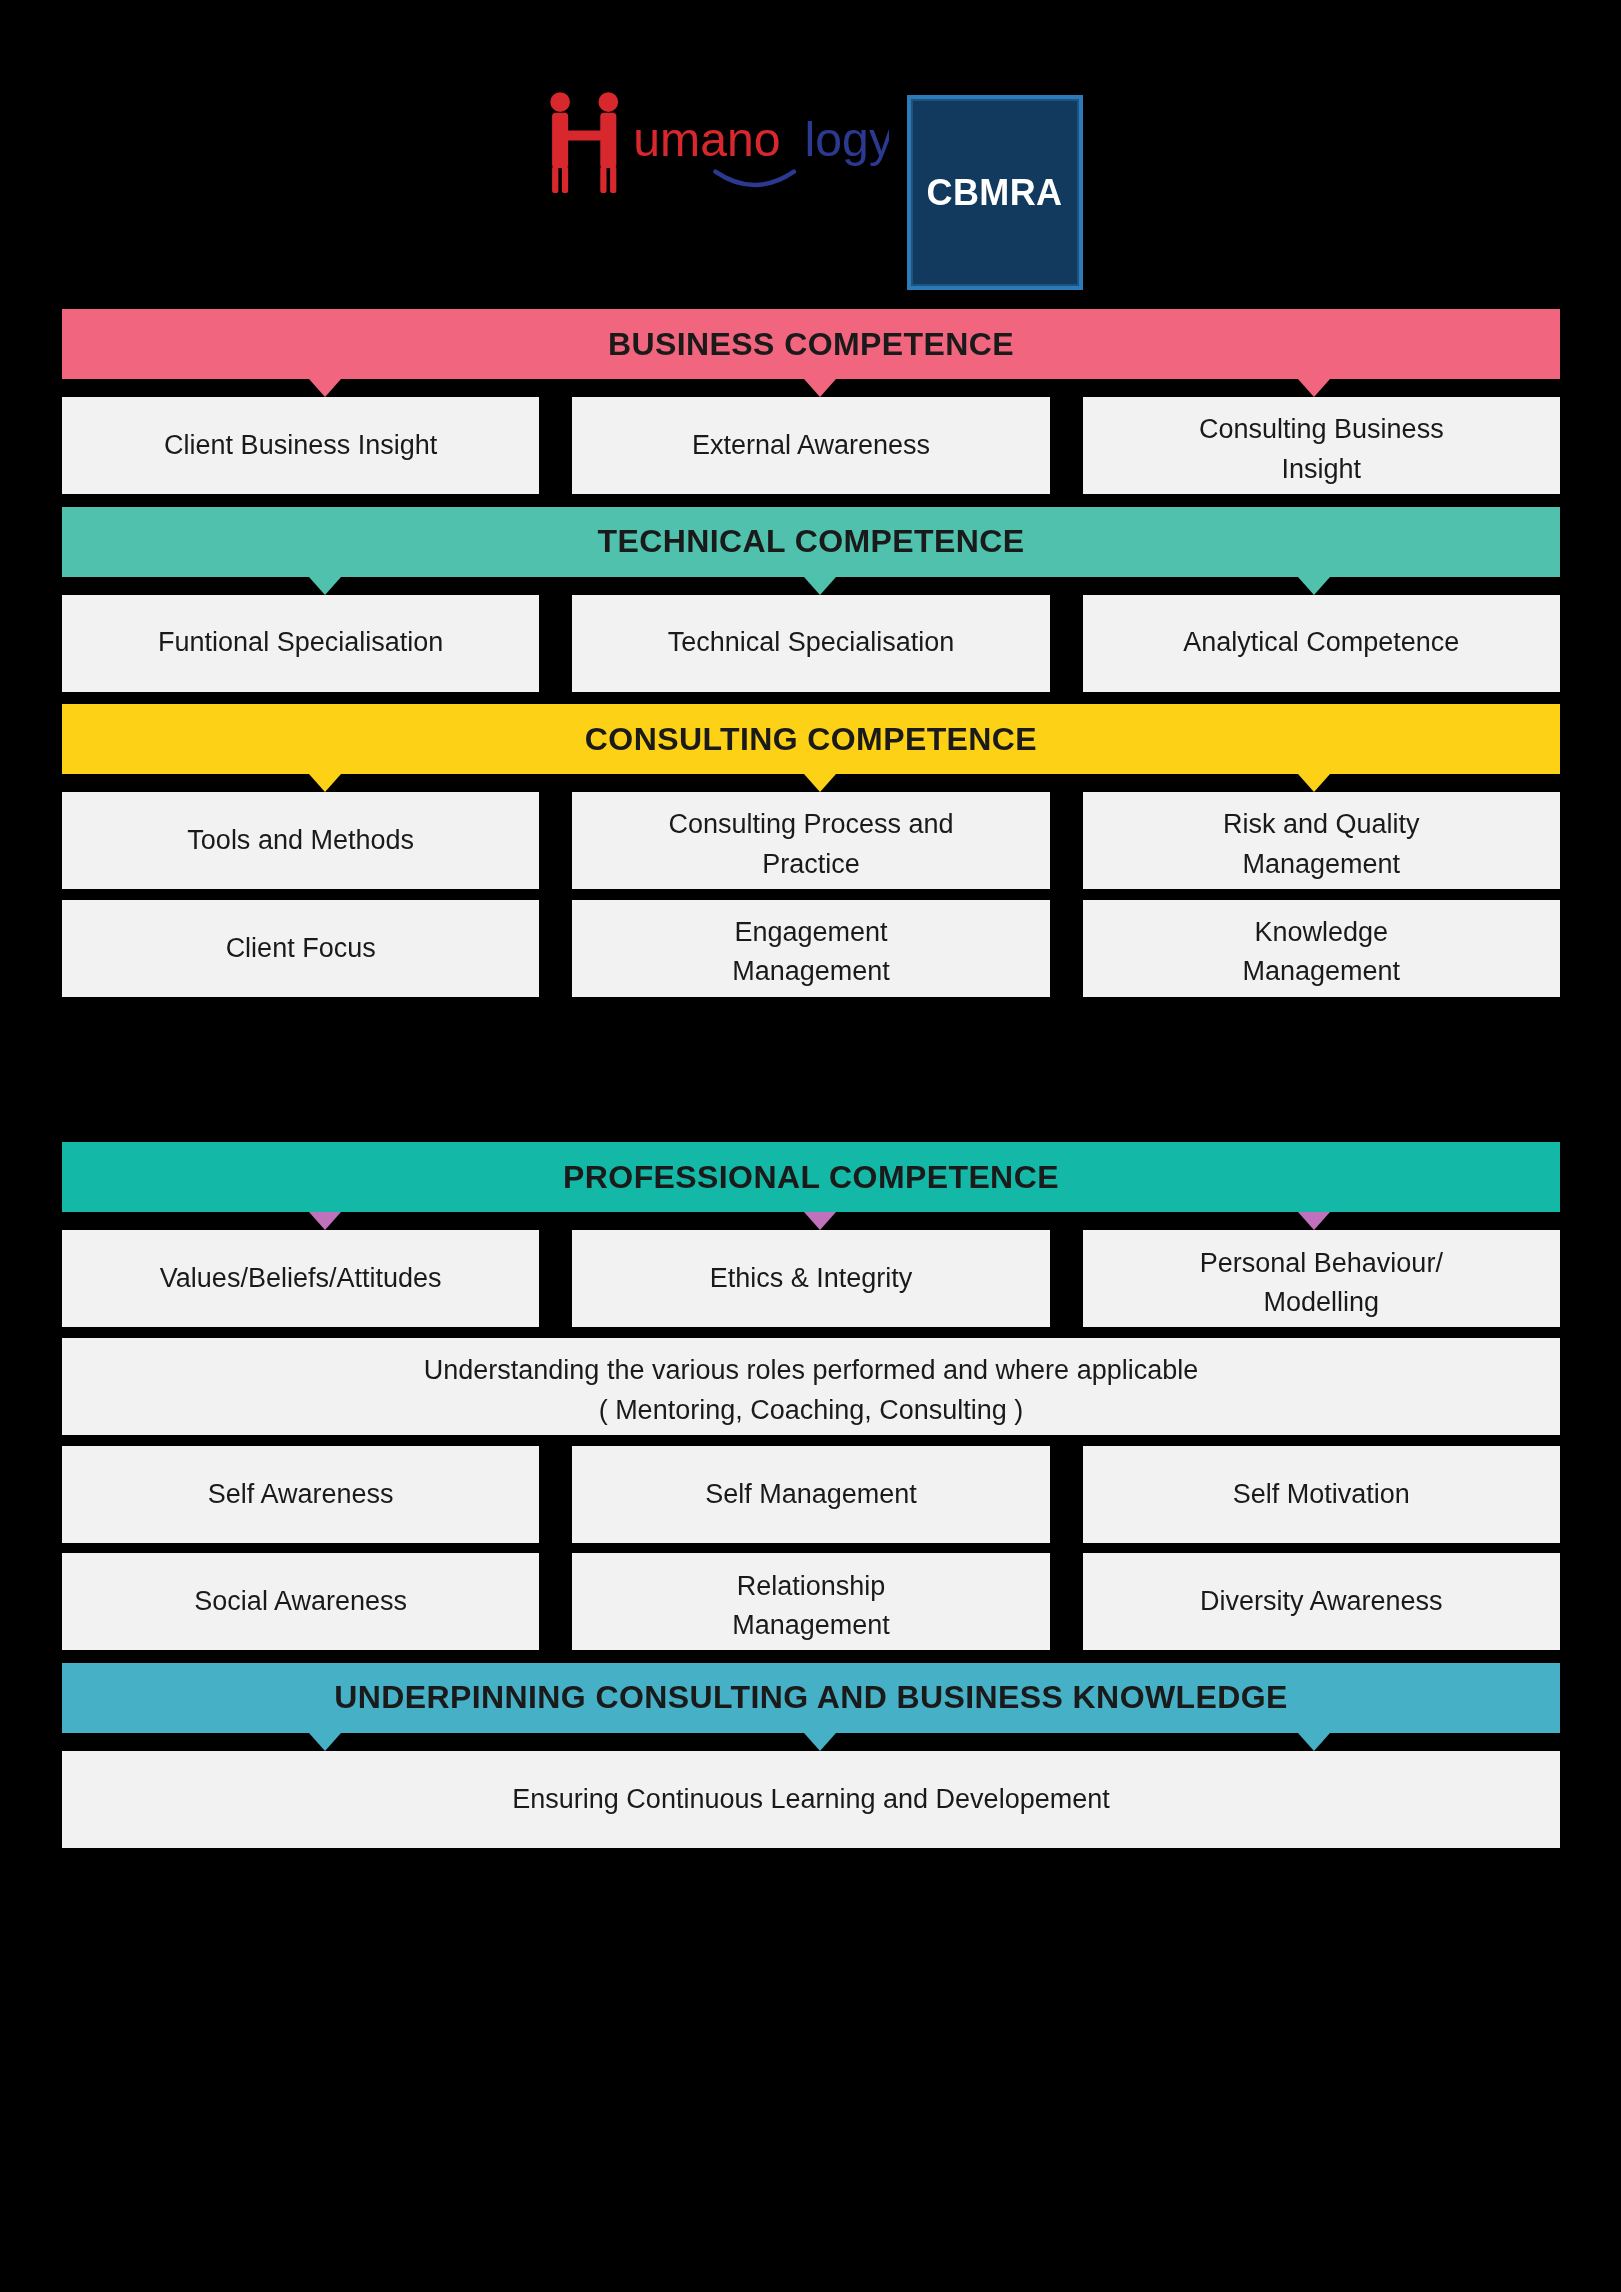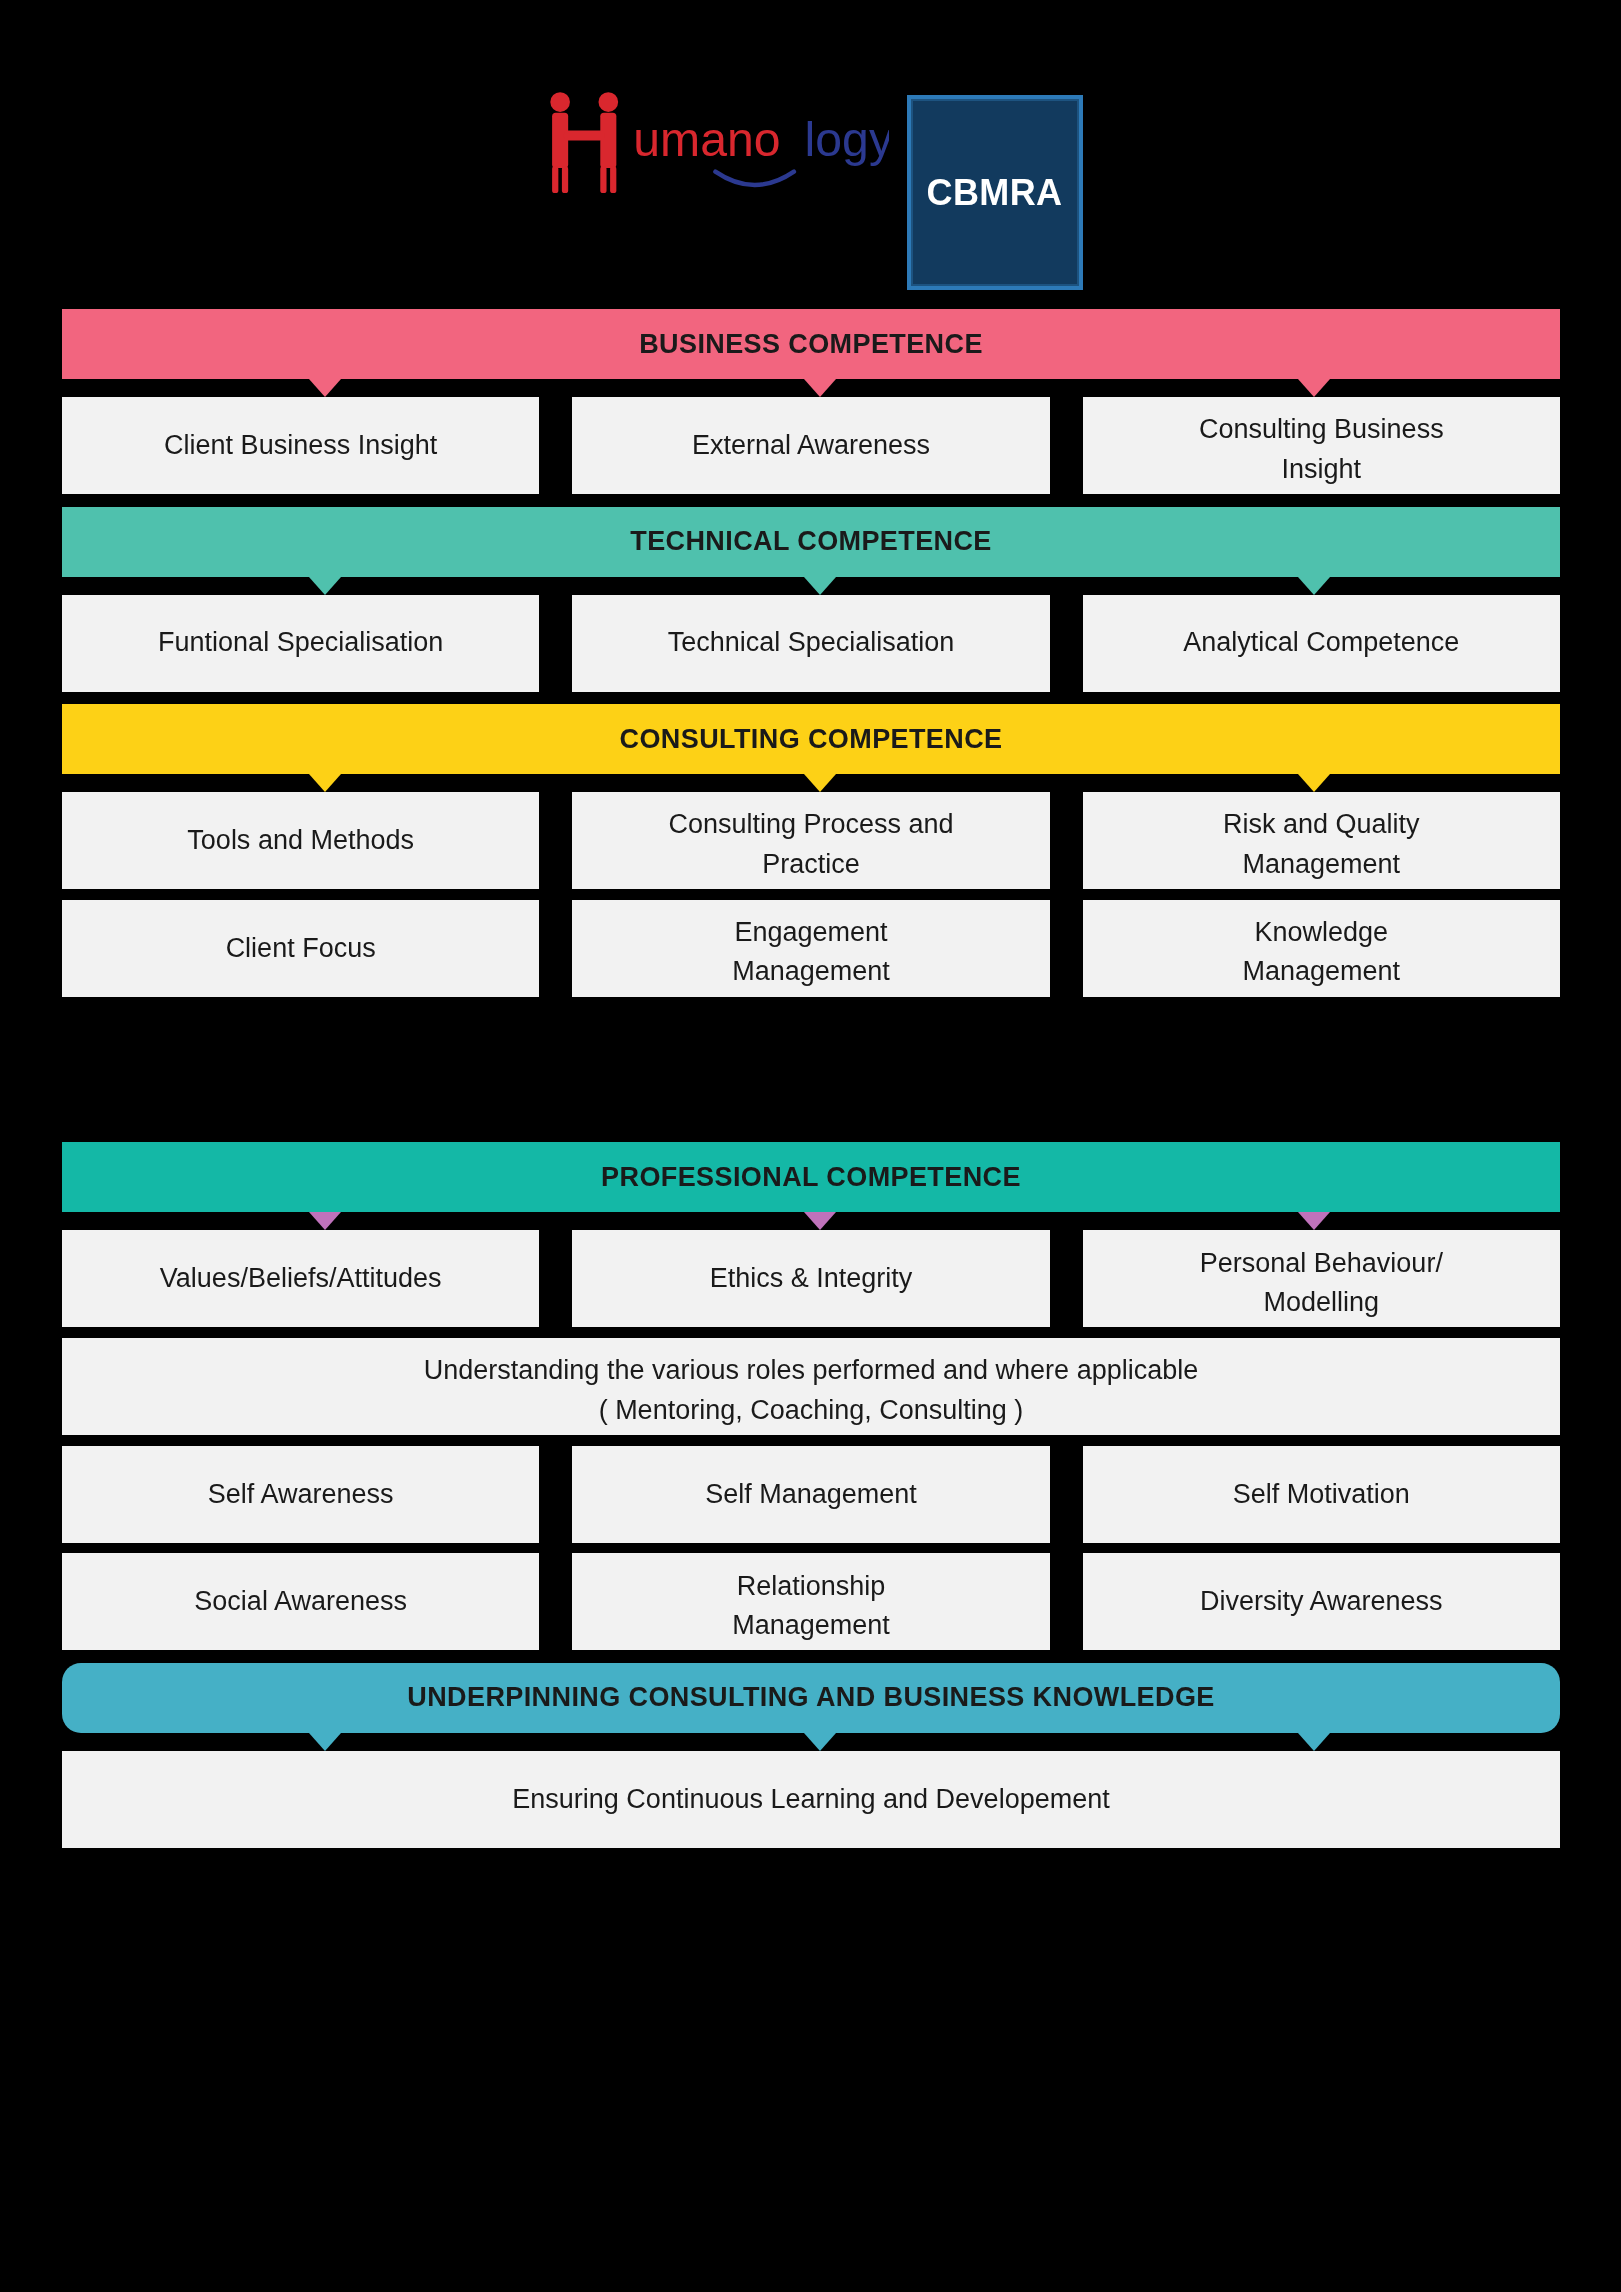--- a/index.html
+++ b/index.html
@@ -74,21 +74,21 @@
   .section.gap-lg { margin-bottom: 38px; }
 
   .band {
     height: 70px;
     display: flex;
     align-items: center;
     justify-content: center;
     position: relative;
   }
   .band-title {
-    font-size: 27px;
+    font-size: 32px;
     font-weight: bold;
     letter-spacing: 0.4px;
     color: #1a1a1a;
     text-align: center;
     padding: 0 18px;
   }
 
   
   .notch {
     position: absolute;
@@ -122,21 +122,21 @@
   }
   .tile.full { flex: 1 1 100%; }
   .tile.empty { background: transparent; }
   .tile .two-line { display: block; margin-top: 8px; }
 
   
   .c-business   { background: #f2657f; }
   .c-technical  { background: #4fc1ad; }
   .c-consulting { background: #fdd116; }
   .c-prof       { background: #14b8a6; }
-  .c-under      { background: #45b0c6; border-radius: 19px; }
+  .c-under      { background: #45b0c6; }
 
   .n-business   { border-top-color: #f2657f; }
   .n-technical  { border-top-color: #4fc1ad; }
   .n-consulting { border-top-color: #fdd116; }
   .n-prof       { border-top-color: #bf72bb; }
   .n-under      { border-top-color: #45b0c6; }
 </style>
 </head>
 <body>
 

